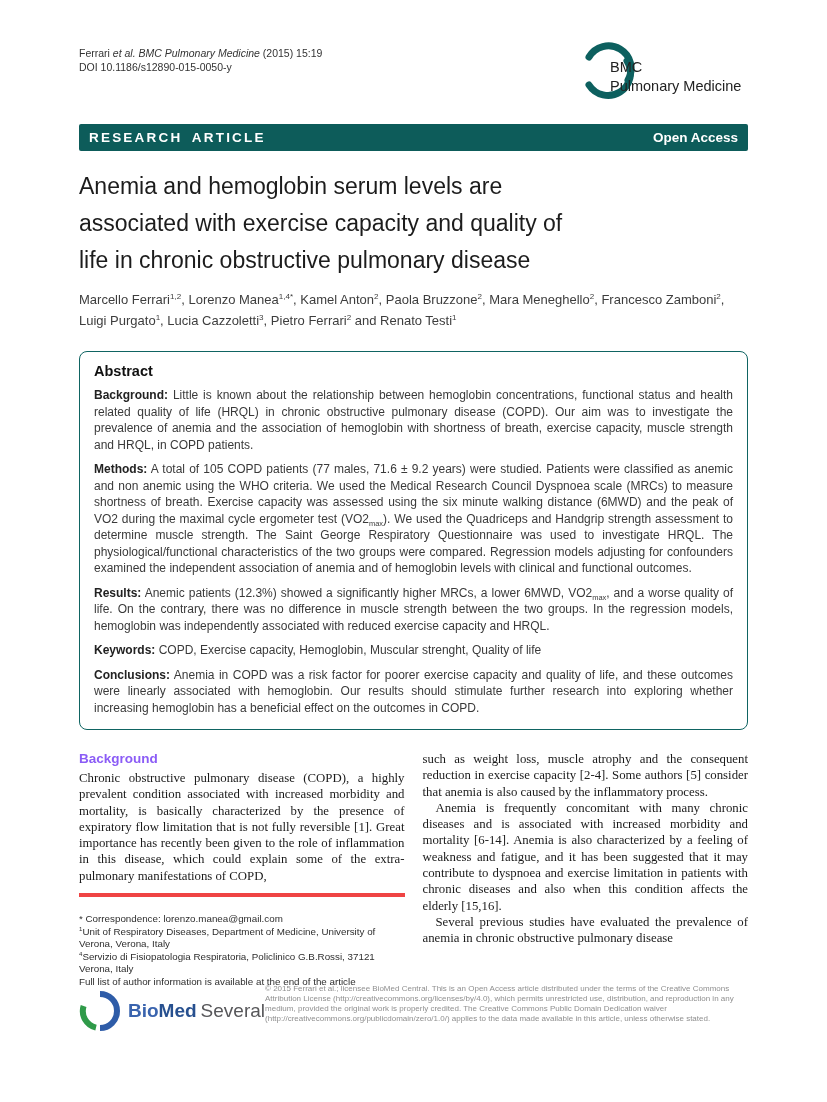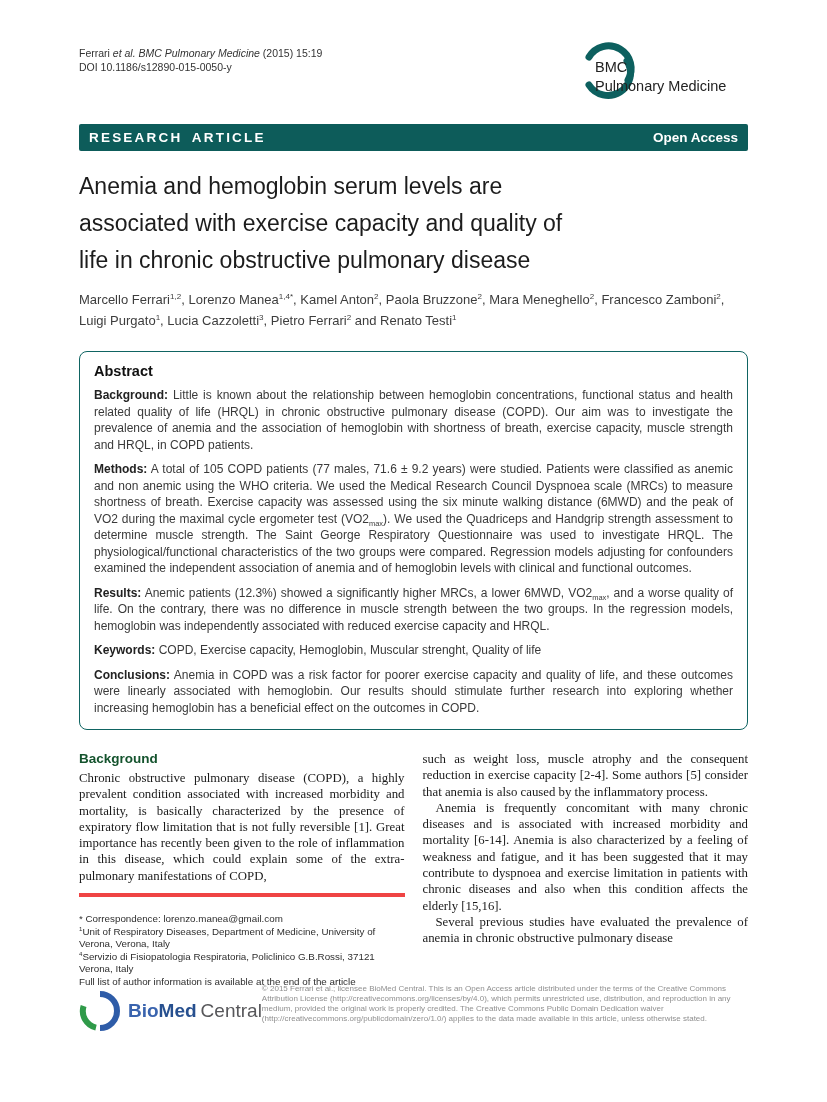--- a/index.html
+++ b/index.html
@@ -16,21 +16,21 @@
   }
   sup { font-size: 62%; line-height: 0; vertical-align: super; }
   sub { font-size: 62%; line-height: 0; vertical-align: sub; }
 
   
   .head-row { display: flex; justify-content: space-between; align-items: flex-start; height: 58px; }
   .citation { font-size: 10.5px; line-height: 14px; color: #333; }
   .citation .it { font-style: italic; }
   .bmc-logo { position: relative; width: 170px; height: 58px; margin-top: -2px; }
   .bmc-logo svg { position: absolute; left: 0; top: -4px; }
-  .bmc-logo .bmc-text { position: absolute; left: 17px; top: 14px; font-size: 14.5px; line-height: 19px; color: #222; }
+  .bmc-logo .bmc-text { position: absolute; left: 32px; top: 14px; font-size: 14.5px; line-height: 19px; color: #222; }
 
   
   .banner {
     margin-top: 20px; height: 27px; background: #0d5c5a; border-radius: 2px;
     display: flex; align-items: center; justify-content: space-between;
     padding: 0 10px; color: #fff; gap: 32px;
   }
   .banner .left { font-weight: bold; font-size: 13.5px; letter-spacing: 2.2px; word-spacing: 4px; }
   .banner .right { font-weight: bold; font-size: 13.5px; }
 
@@ -44,21 +44,21 @@
     border: 1.5px solid #0f6462; border-radius: 8px;
     padding: 11px 14px 13px 14px;
   }
   .abstract h2 { font-size: 14.5px; font-weight: bold; color: #111; }
   .abs-sec { margin-top: 8px; font-size: 12px; line-height: 16.5px; color: #3a3a3a; text-align: justify; }
   .abs-sec .lbl { font-weight: bold; color: #222; }
 
   
   .body-cols { display: flex; gap: 18px; margin-top: 21px; }
   .col { width: 326px; }
-  .col h3 { font-size: 13.5px; font-weight: bold; color: #14532d; margin-bottom: 4px; font-family: "Liberation Sans", sans-serif; }
+  .col h3 { font-size: 13.5px; font-weight: bold; color: #8b5cf6; margin-bottom: 4px; font-family: "Liberation Sans", sans-serif; }
   .col p {
     font-family: "Liberation Serif", serif;
     font-size: 12.8px; line-height: 16.3px; color: #1a1a1a; text-align: justify;
   }
   .col-right p + p { text-indent: 13px; }
 
   
   .footnotes { margin-top: 9px; border-top: 4px solid #ef4444; padding-top: 16px; }
   .footnotes div { font-size: 9.8px; line-height: 12.6px; color: #2e2e2e; }
 
@@ -149,18 +149,18 @@
         <p>Several previous studies have evaluated the prevalence of anemia in chronic obstructive pulmonary disease</p>
       </div>
   </div>
 
   <div class="footer">
     <div class="bm-logo">
       <svg width="42" height="42" viewBox="0 0 42 42">
         <path d="M 21 4 A 17 17 0 0 1 21 38" fill="none" stroke="#2e5ca8" stroke-width="6"></path>
         <path d="M 17 37.6 A 17 17 0 0 1 4.6 16" fill="none" stroke="#2f9a49" stroke-width="6"></path>
       </svg>
-      <span class="bm-words"><span class="bio">Bio</span><span class="med">Med</span><span class="central">Central</span></span>
+      <span class="bm-words"><span class="bio">Bio</span><span class="med">Med</span><span class="central">Several</span></span>
     </div>
     <div class="copyright">© 2015 Ferrari et al.; licensee BioMed Central. This is an Open Access article distributed under the terms of the Creative Commons Attribution License (http://creativecommons.org/licenses/by/4.0), which permits unrestricted use, distribution, and reproduction in any medium, provided the original work is properly credited. The Creative Commons Public Domain Dedication waiver (http://creativecommons.org/publicdomain/zero/1.0/) applies to the data made available in this article, unless otherwise stated.</div>
   </div>
 
 </div>
 
 </body></html>

